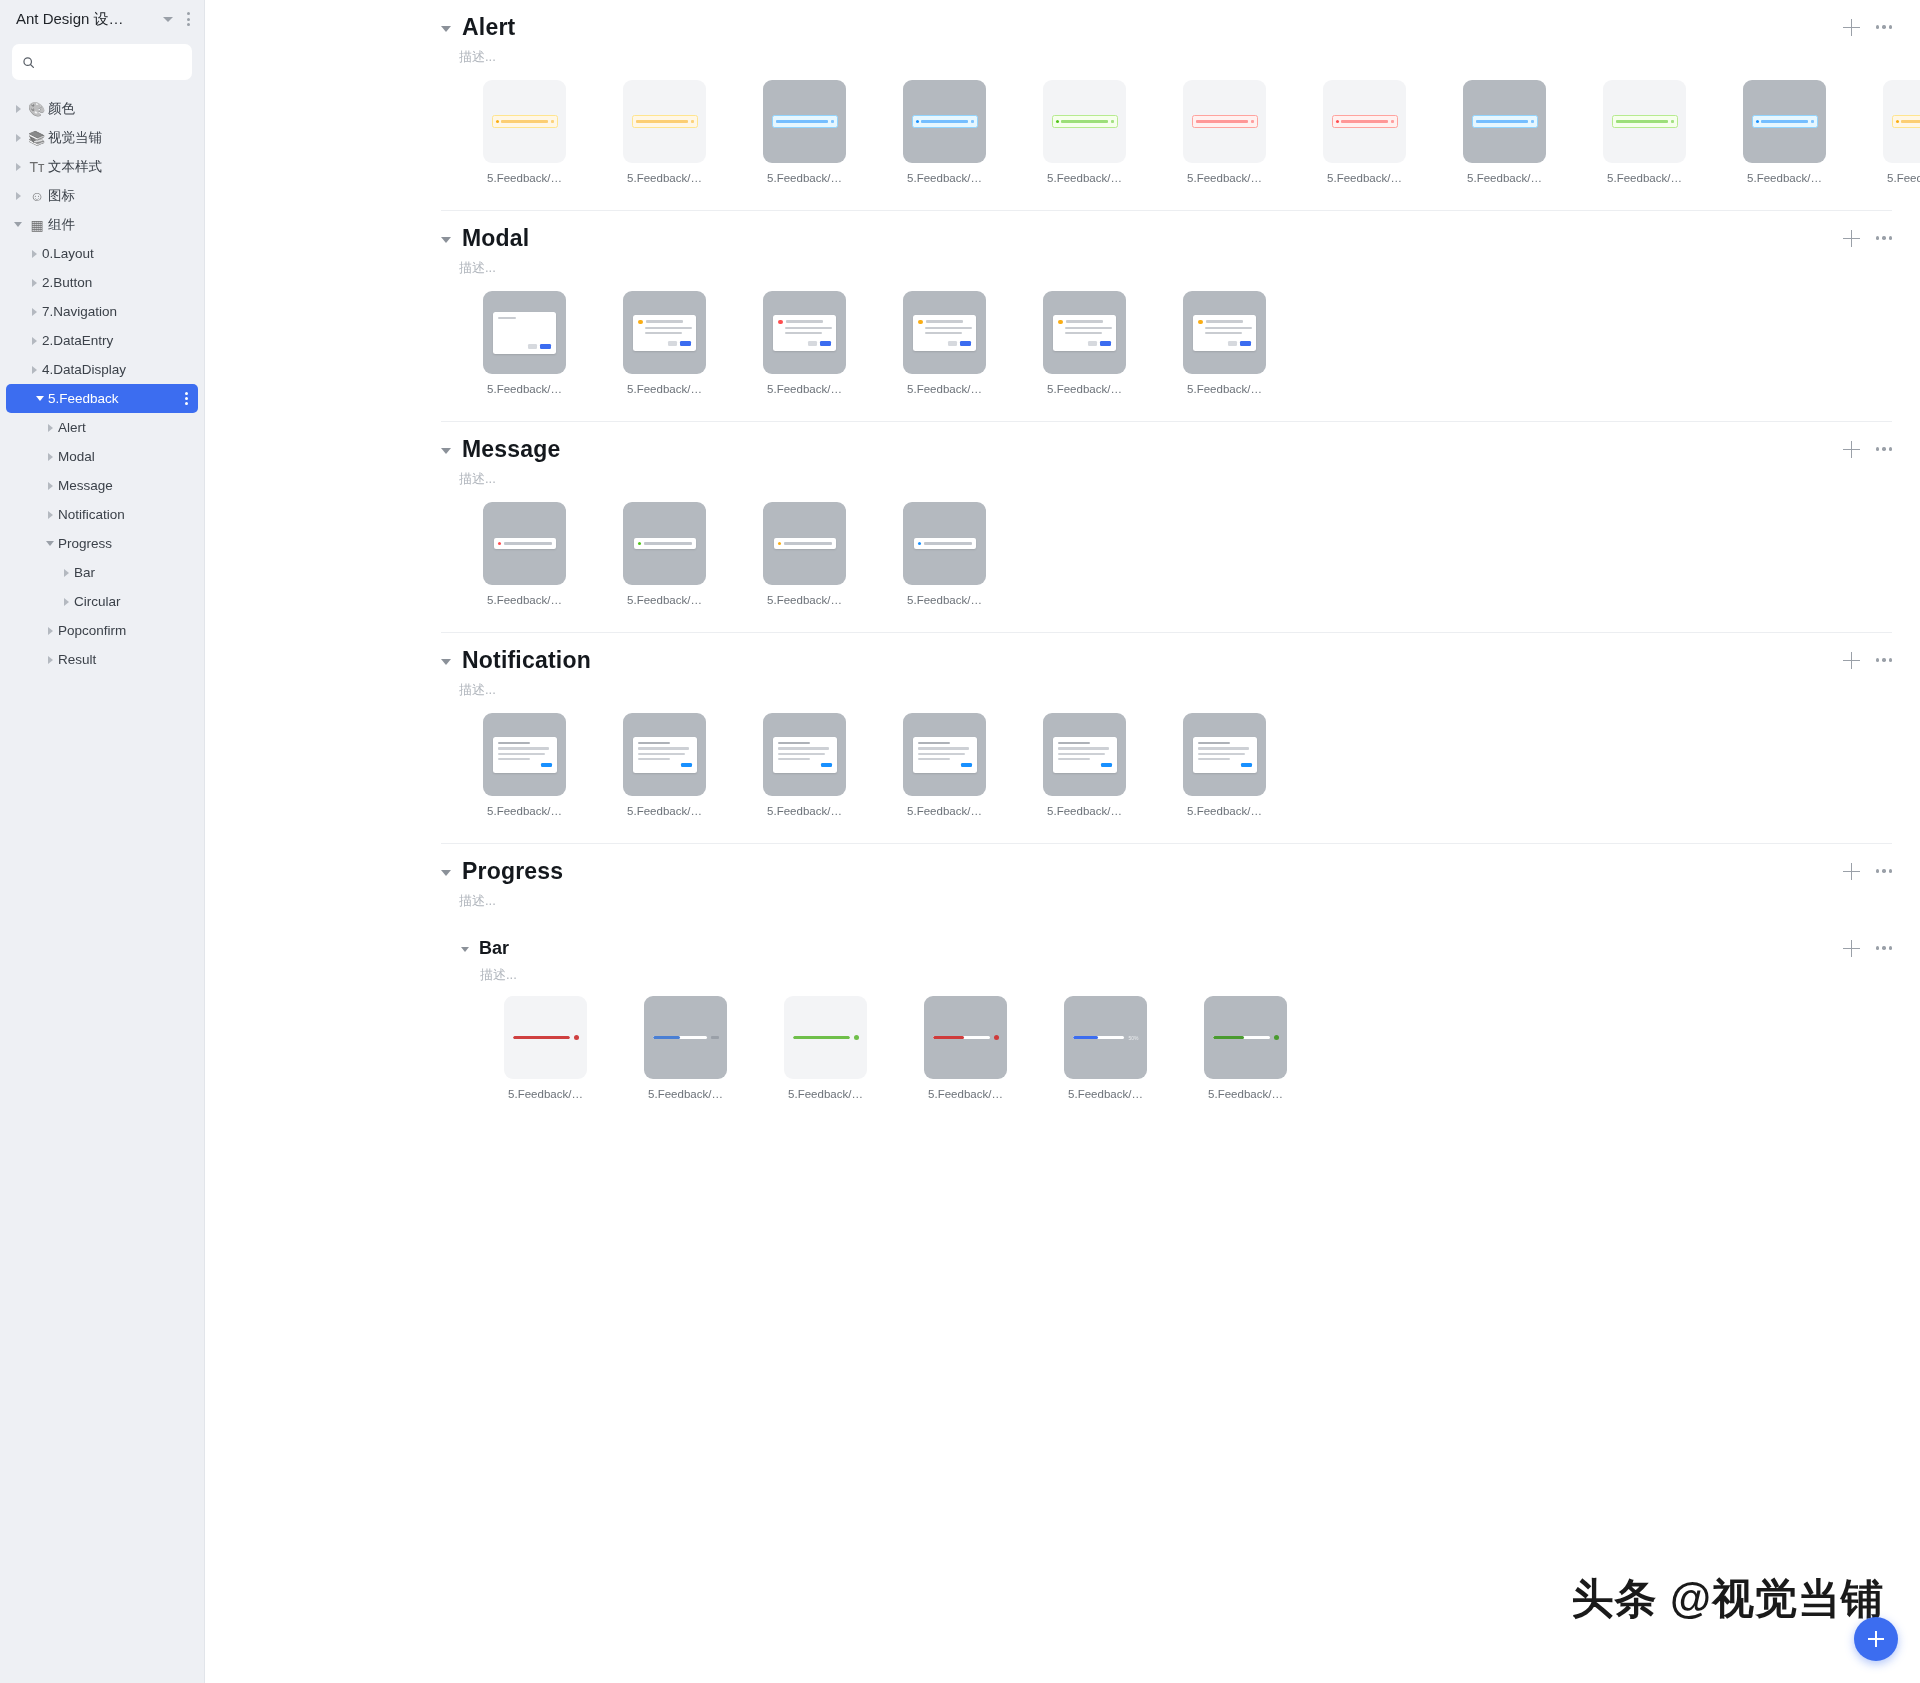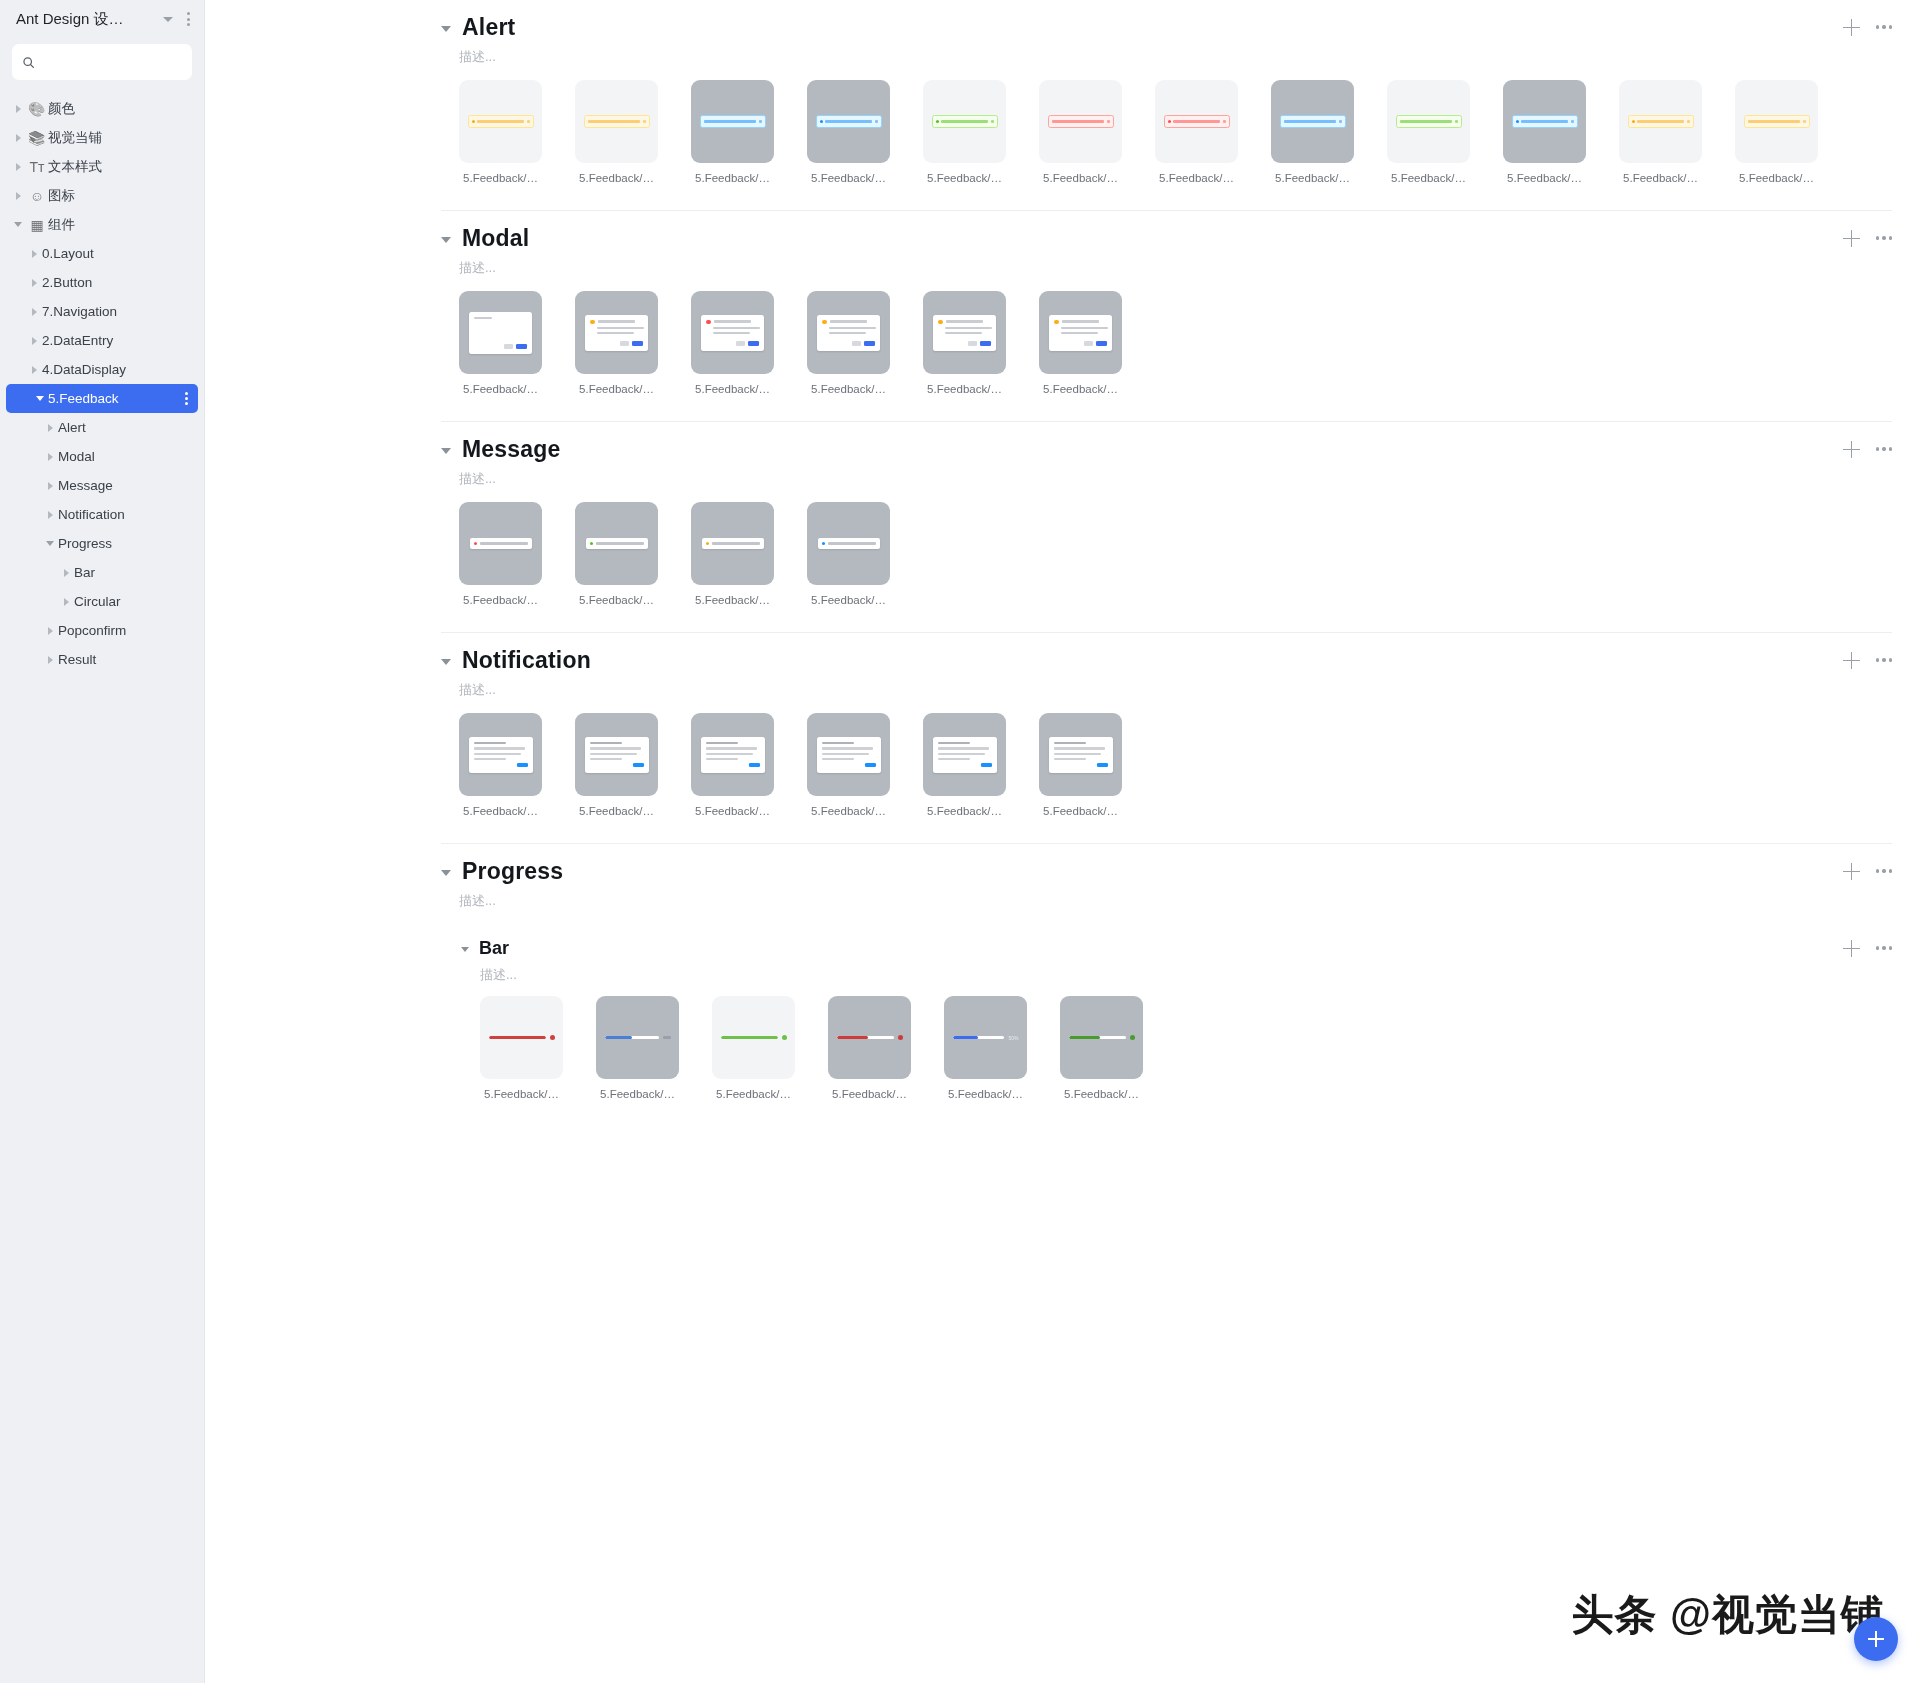--- a/index.html
+++ b/index.html
@@ -92,21 +92,21 @@
     content:""; position:absolute; background:#9aa0a8;
   }
   .plus-ic:before { left: 8px; top: 0; width: 1.6px; height: 17px; }
   .plus-ic:after { top: 8px; left: 0; height: 1.6px; width: 17px; }
   .dots-ic { display:flex; gap:3px; cursor:pointer; }
   .dots-ic i { width:3.4px;height:3.4px;border-radius:50%;background:#9aa0a8;display:block; }
 
   .sec-desc { font-size: 13px; color: #b0b5bc; padding-left: 254px; margin-top: -6px; margin-bottom: 14px; }
 
   .cards { display: flex; flex-wrap: nowrap; padding-left: 254px; gap: 33px; }
-  .card { width: 83px; }
+  .card { width: 83px; margin-left: 24px; }
   .thumb {
     width: 83px; height: 83px; border-radius: 9px;
     display:flex; align-items:center; justify-content:center;
     overflow:hidden; position: relative;
   }
   .thumb.light { background: #f3f4f6; }
   .thumb.dark { background: #b4b9bf; }
   .card-label {
     margin-top: 9px; font-size: 11.5px; color: #6b7178;
     text-align: center; white-space: nowrap; overflow: hidden;
@@ -169,21 +169,21 @@
   .sub-head .tri {
     width:0;height:0;border-left:4.5px solid transparent;border-right:4.5px solid transparent;
     border-top:5.5px solid #8b9199; margin-right:10px; margin-top:2px;
   }
   .sub-title { font-size:18px; font-weight:700; color:#14181d; }
   .sub-desc { font-size:13px; color:#b0b5bc; padding-left:275px; margin-top:-4px; margin-bottom:12px; }
   .cards.sub { padding-left: 275px; }
 
   
   .watermark {
-    position:absolute; right: 36px; bottom: 40px;
+    position:absolute; right: 36px; bottom: 56px;
     font-size: 42px; font-weight: 700; color: #1a1a1a;
     font-family: "Liberation Sans", sans-serif;
     letter-spacing: 1px; white-space: nowrap; pointer-events: none;
   }
   .fab {
     position: absolute; right: 22px; bottom: 22px;
     width: 44px; height: 44px; border-radius: 50%;
     background: #3c6df0; display:flex; align-items:center; justify-content:center;
     box-shadow: 0 3px 10px rgba(60,109,240,.4); cursor:pointer;
   }

